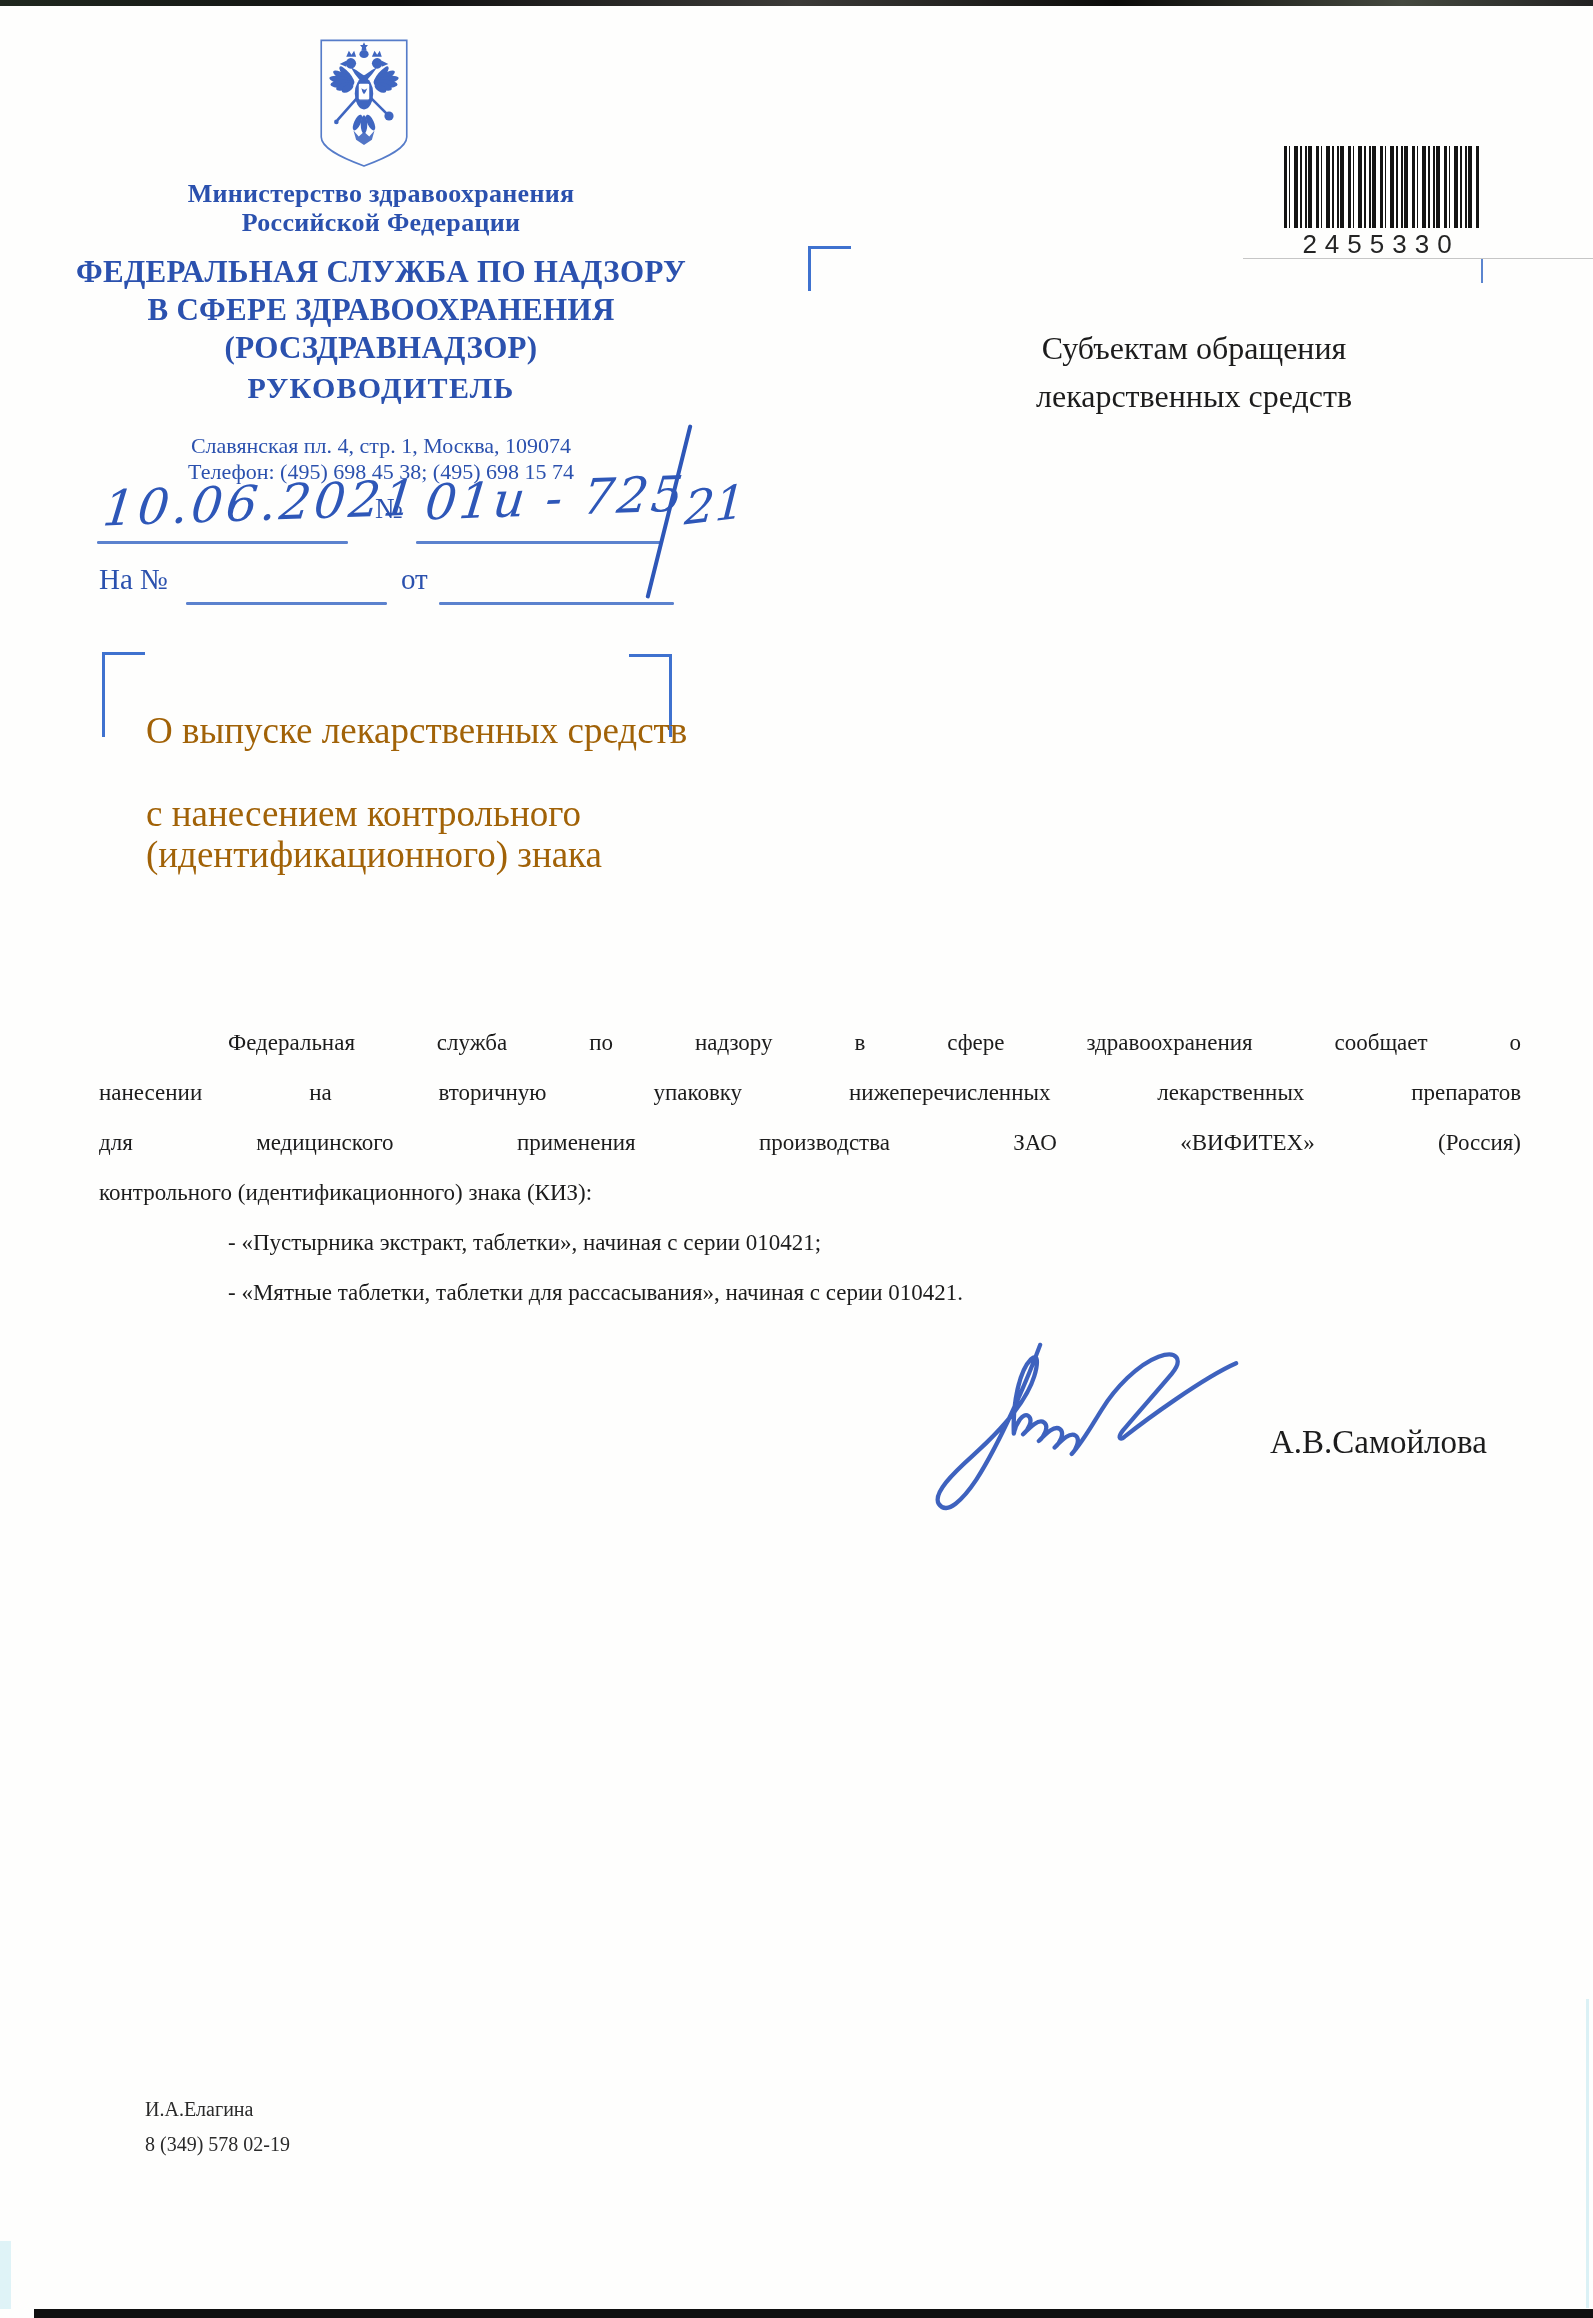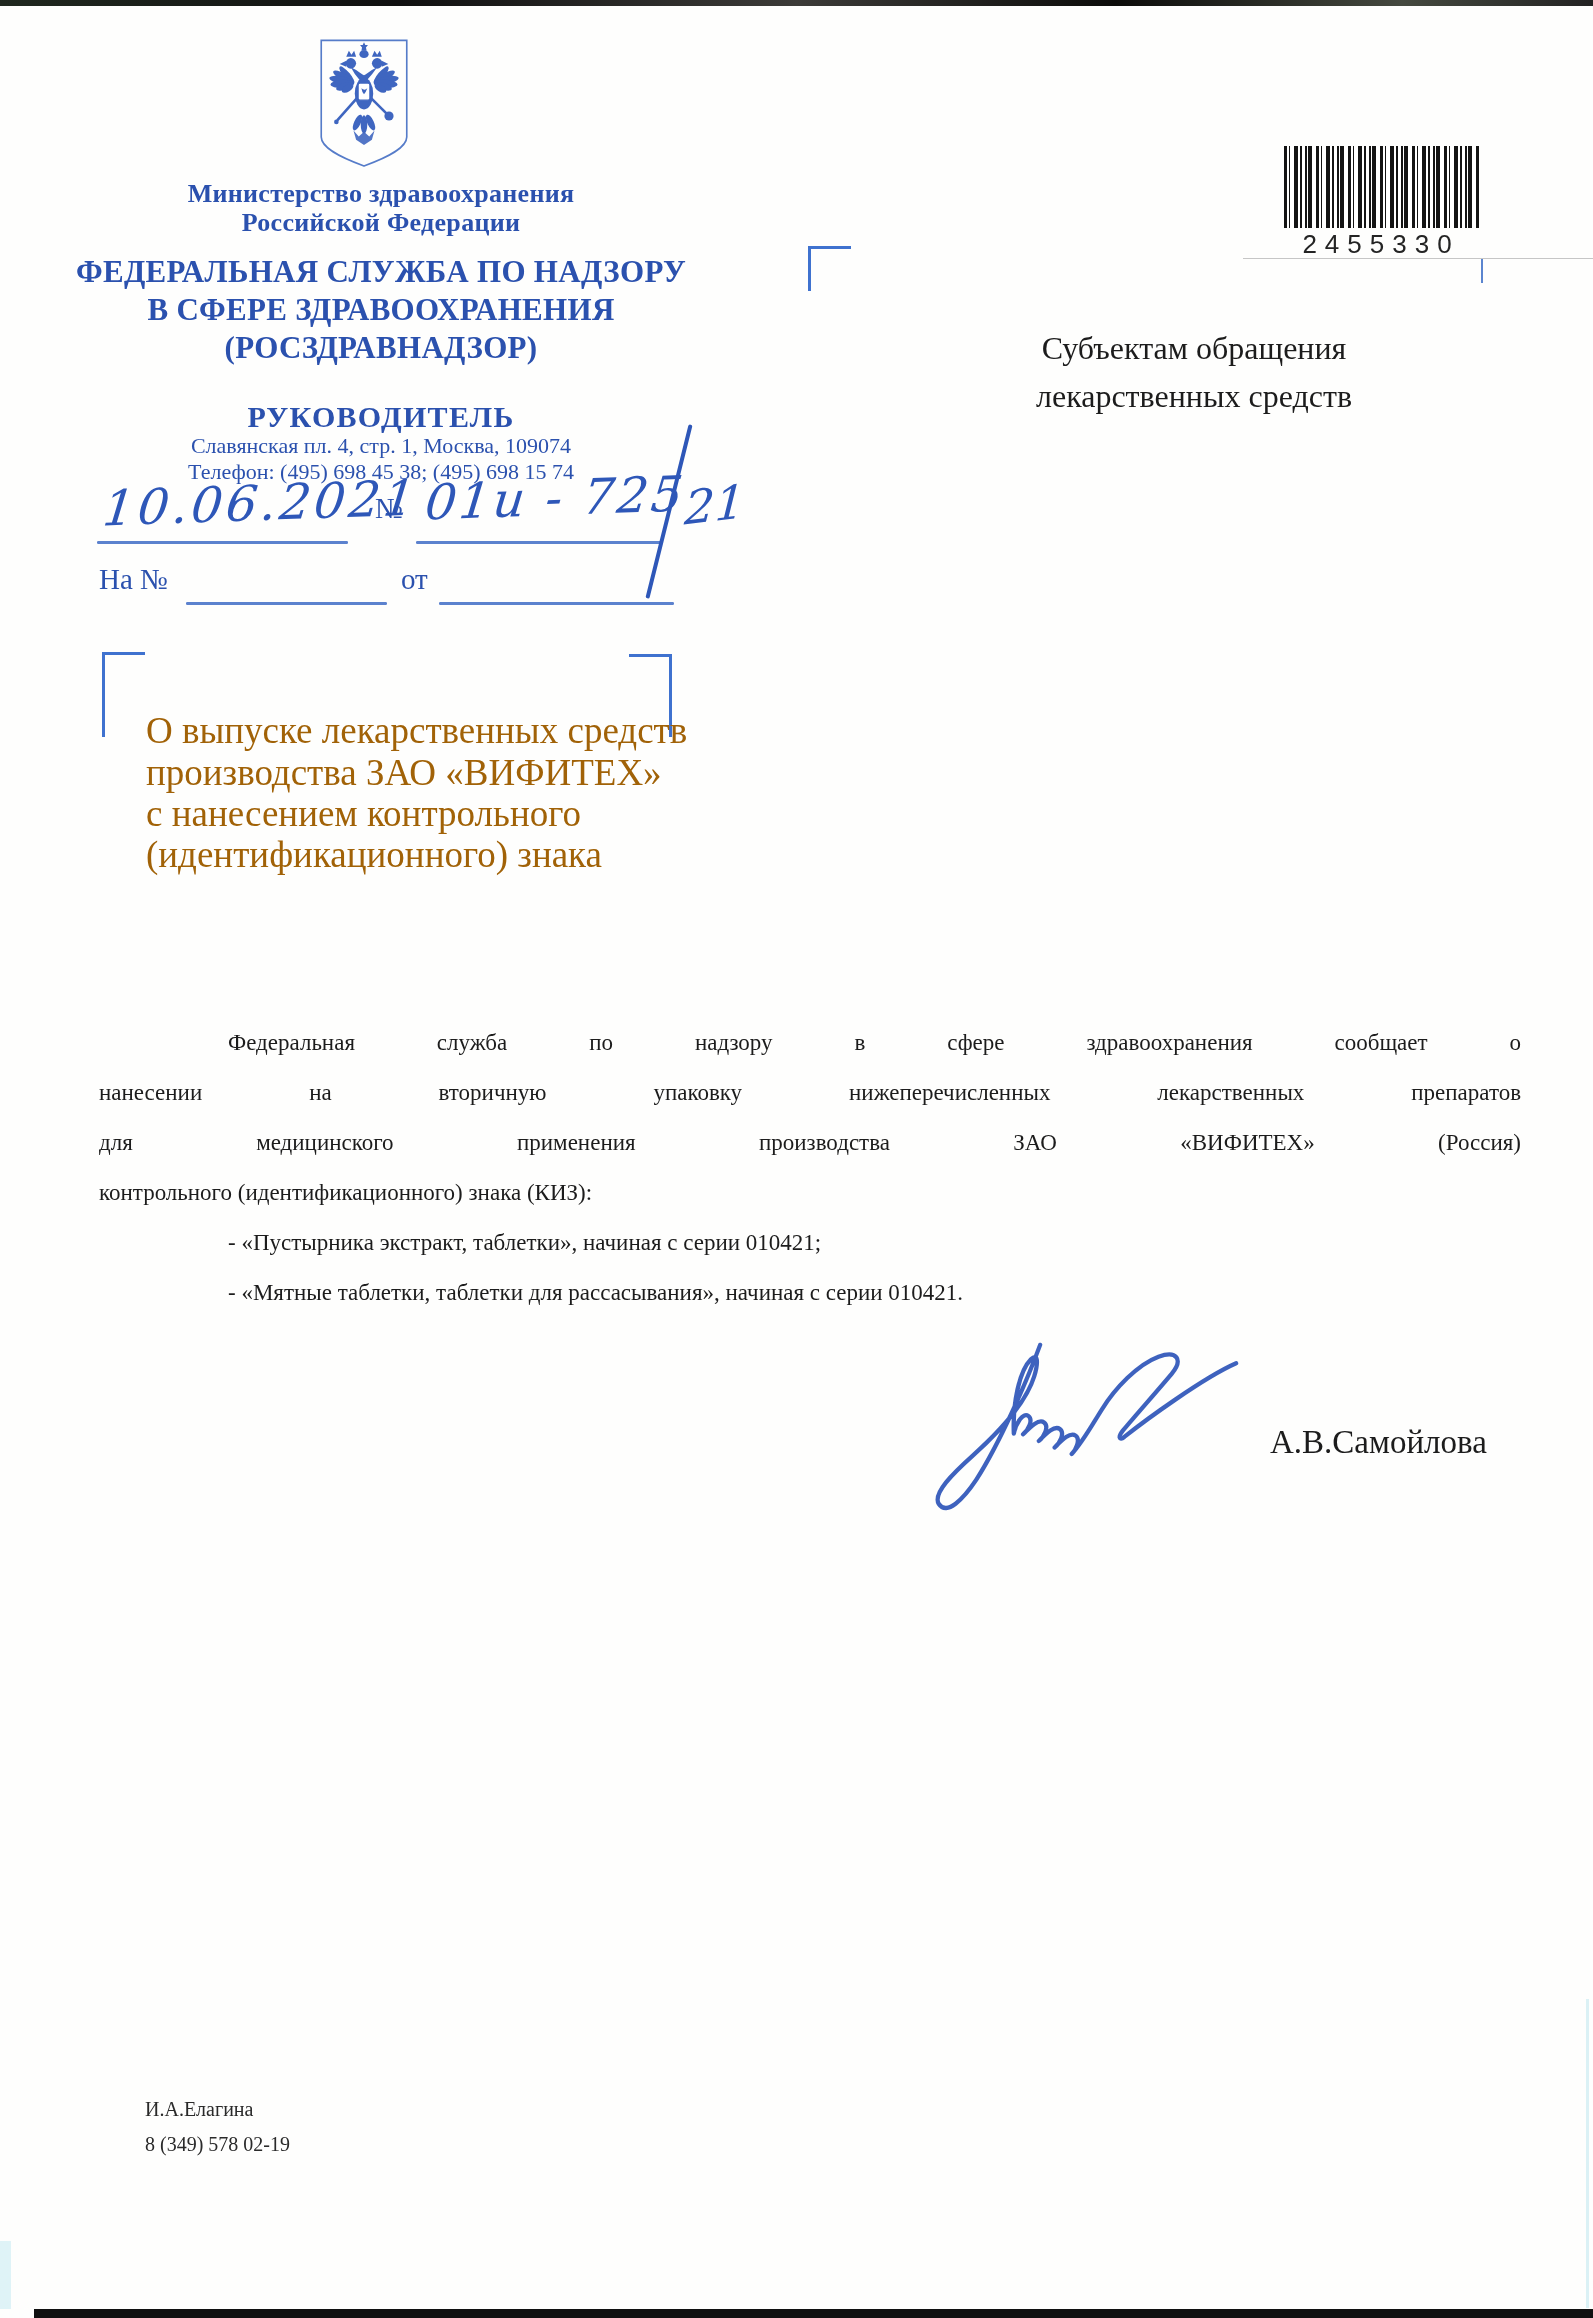--- a/index.html
+++ b/index.html
@@ -111,21 +111,21 @@
     <path d="M86,92 L110,116" stroke="#3f66c0" stroke-width="4" stroke-linecap="round" fill="none"></path>
     <rect x="67" y="70" width="18" height="26" rx="3" fill="#ffffff" stroke="#3f66c0" stroke-width="2"></rect>
     <path d="M72,78 q5,4 9,0 q-2,6 -5,9 q-3,-3 -4,-9" fill="#3f66c0"></path>
   </svg>
 
   <div class="abs lh-col ministry blue" style="top:179px;">Министерство здравоохранения</div>
   <div class="abs lh-col ministry blue" style="top:208px;">Российской Федерации</div>
   <div class="abs lh-col agency blue" style="top:254px;">ФЕДЕРАЛЬНАЯ СЛУЖБА ПО НАДЗОРУ</div>
   <div class="abs lh-col agency blue" style="top:292px;">В СФЕРЕ ЗДРАВООХРАНЕНИЯ</div>
   <div class="abs lh-col agency blue" style="top:330px;">(РОСЗДРАВНАДЗОР)</div>
-  <div class="abs lh-col pos-title blue" style="top:400px;">РУКОВОДИТЕЛЬ</div>
+  <div class="abs lh-col pos-title blue" style="top:371px;">РУКОВОДИТЕЛЬ</div>
   <div class="abs lh-col addr blue" style="top:433px;">Славянская пл. 4, стр. 1, Москва, 109074</div>
   <div class="abs lh-col addr blue" style="top:459px;">Телефон: (495) 698 45 38; (495) 698 15 74</div>
 
   <div class="abs hand" style="left:104px;top:475px;font-size:49px;letter-spacing:3.3px;">10.06.2021</div>
   <div class="abs u-line" style="left:97px;top:541px;width:251px;"></div>
   <div class="abs ref-label" style="left:375px;top:492px;">№</div>
   <div class="abs hand" style="left:426px;top:470px;font-size:49px;letter-spacing:2.6px;">01и - 725</div>
   <div class="abs u-line" style="left:416px;top:541px;width:245px;"></div>
   <div class="abs" style="left:667px;top:422px;width:4px;height:179px;background:var(--ink-blue,#2e57b8);border-radius:2px;transform:rotate(14deg);"></div>
   <div class="abs hand" style="left:685px;top:477px;font-size:47px;transform:skewX(-10deg) rotate(-7deg);">21</div>
@@ -145,21 +145,20 @@
 
   <div class="abs barcode" style="left:1284px;top:146px;width:195px;height:82px;"></div>
   <div class="abs barcode-num" style="left:1276px;top:229px;width:210px;">2455330</div>
   <div class="abs gray-line" style="left:1243px;top:258px;width:351px;height:1.3px;"></div>
   <div class="abs" style="left:1481px;top:259px;width:2px;height:24px;background:#5b85cf;"></div>
 
   <div class="abs addressee" style="left:921px;top:324px;width:546px;">Субъектам обращения</div>
   <div class="abs addressee" style="left:921px;top:372px;width:546px;">лекарственных средств</div>
 
   <div class="abs subject" style="left:146px;top:710px;">О выпуске лекарственных средств</div>
-  <div class="abs subject" style="left:146px;top:752px;">производства ЗАО «ВИФИТЕХ»</div>
   <div class="abs subject" style="left:146px;top:793px;">с нанесением контрольного</div>
   <div class="abs subject" style="left:146px;top:834px;">(идентификационного) знака</div>
 
   <div class="abs body-block" style="top:1018px;">
     <div class="bline jline indent">Федеральная служба по надзору в сфере здравоохранения сообщает о</div>
     <div class="bline jline">нанесении на вторичную упаковку нижеперечисленных лекарственных препаратов</div>
     <div class="bline jline">для медицинского применения производства ЗАО «ВИФИТЕХ» (Россия)</div>
     <div class="bline">контрольного (идентификационного) знака (КИЗ):</div>
     <div class="bline indent">- «Пустырника экстракт, таблетки», начиная с серии 010421;</div>
     <div class="bline indent">- «Мятные таблетки, таблетки для рассасывания», начиная с серии 010421.</div>

